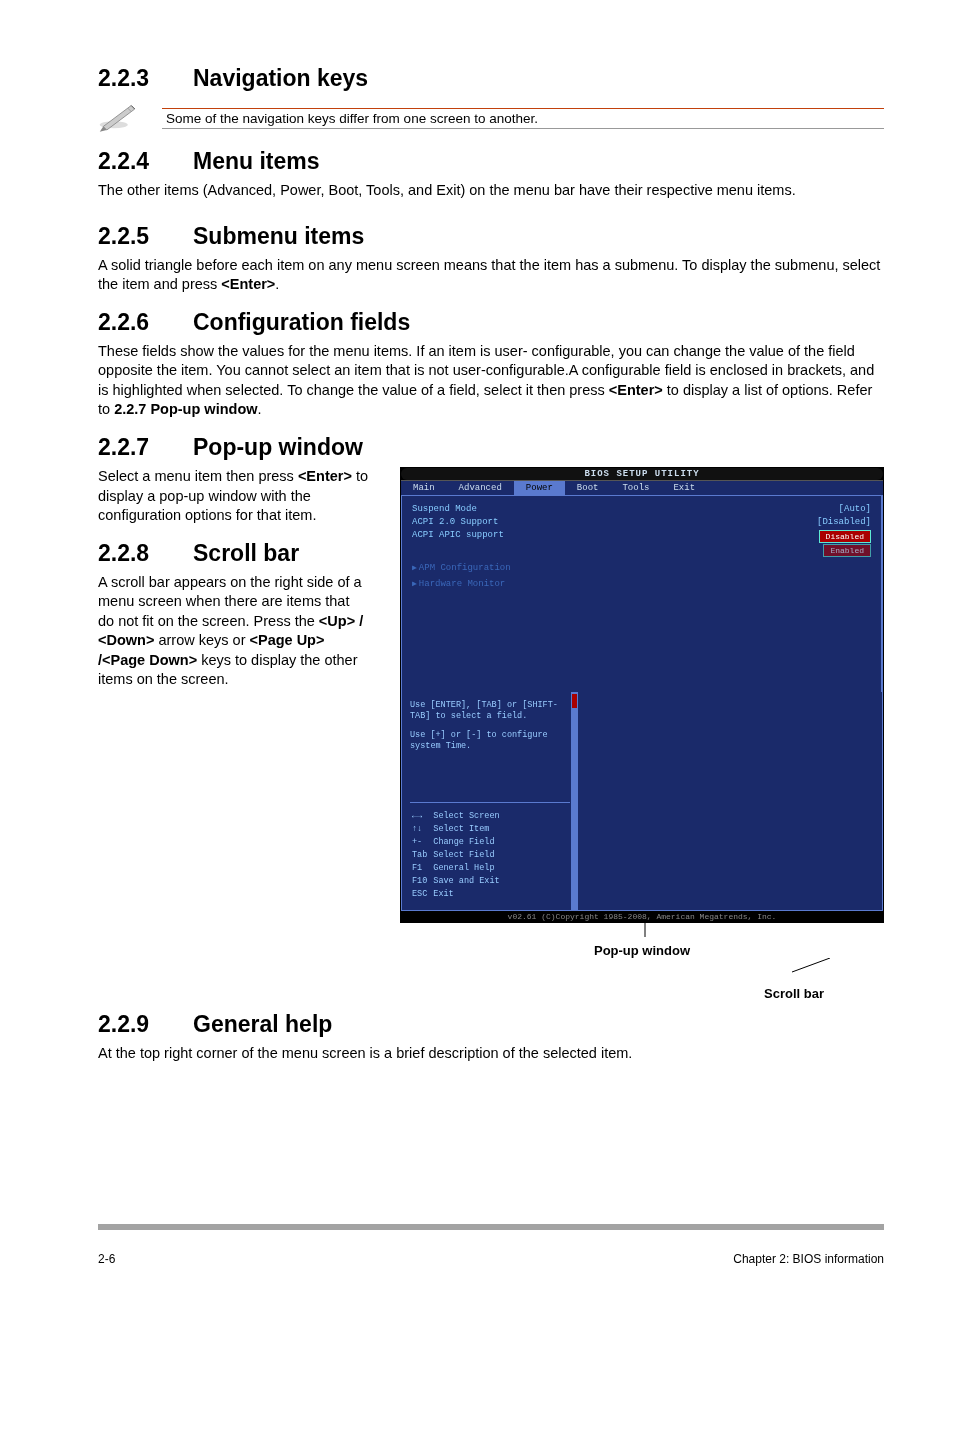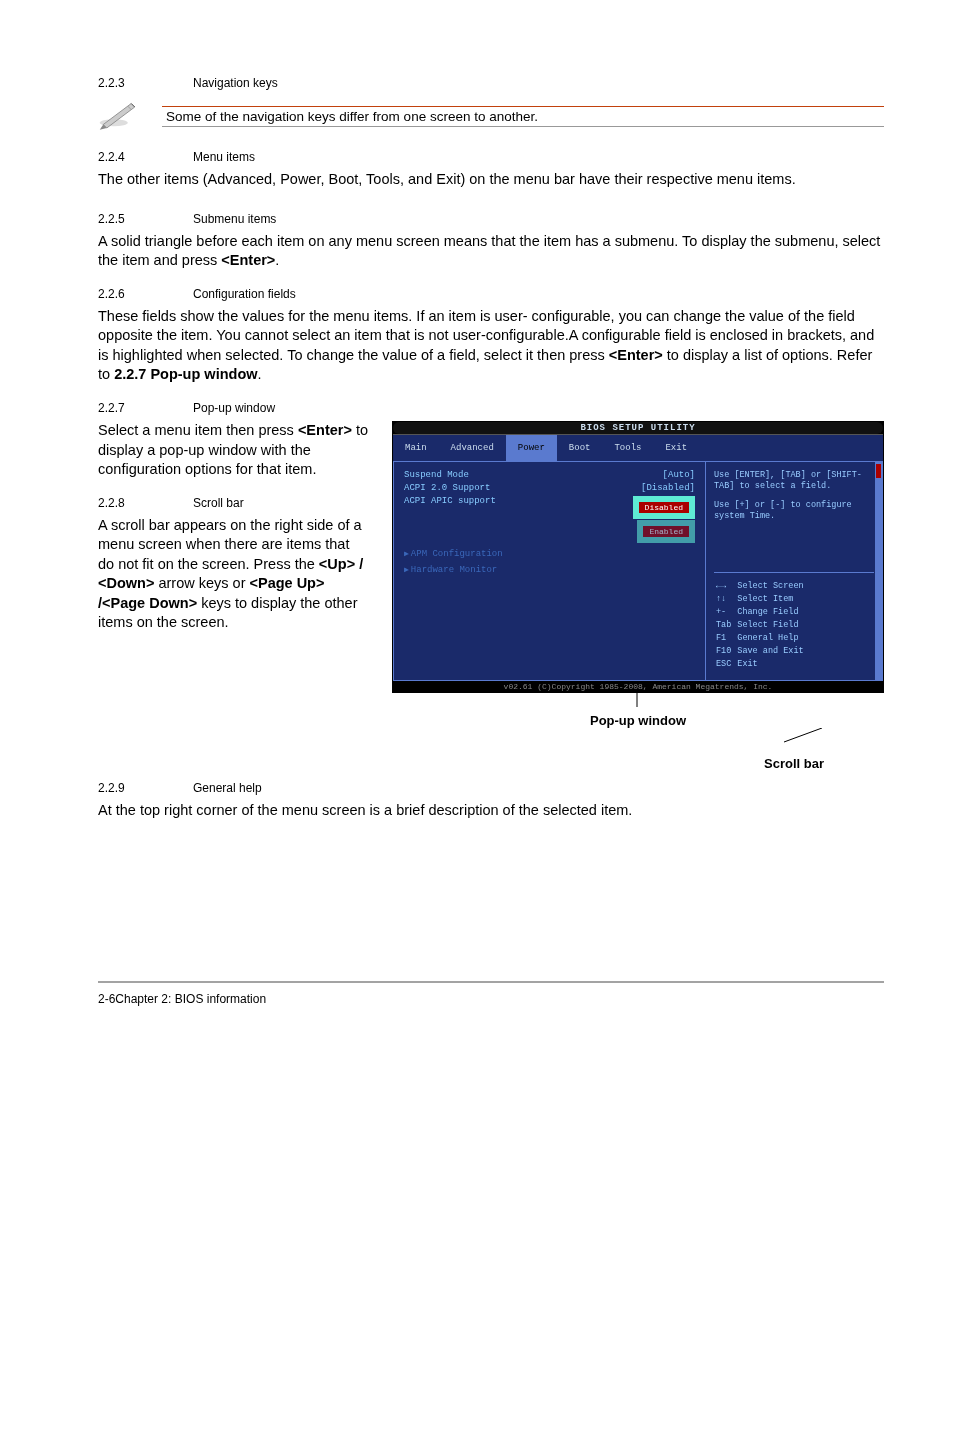--- a/index.html
+++ b/index.html
@@ -7,23 +7,23 @@
     padding: 0;
     font-family: Arial, Helvetica, sans-serif;
     background: #fff;
     color: #000;
     width: 954px;
   }
   .page {
     padding: 60px 70px 40px 98px;
   }
   h2.section {
-    font-size: 12px;
-    font-weight: normal;
-    margin: 16px 0 6px 0;
+    font-size: 23px;
+    font-weight: bold;
+    margin: 5px 0 6px 0;
   }
   h2.section .num {
     display: inline-block;
     width: 95px;
   }
   p.body {
     font-size: 14.5px;
     line-height: 1.35;
     margin: 0 0 14px 0;
   }
@@ -39,21 +39,21 @@
   }
   .note-box {
     flex: 1;
     border-top: 1px solid #c2410c;
     border-bottom: 1px solid #999;
     padding: 2px 4px;
     font-size: 13.5px;
   }
   .two-col {
     display: flex;
-    gap: 24px;
+    gap: 32px;
     align-items: flex-start;
   }
   .left-col {
     flex: 0 0 270px;
   }
   .right-col {
     flex: 1;
   }
   .bios-window {
     border: 1px solid #000;
@@ -72,30 +72,31 @@
     letter-spacing: 1px;
     border-radius: 6px;
   }
   .bios-menubar {
     background: #1a2a6a;
     color: #cde;
     display: flex;
     border-top: 1px solid #555;
   }
   .bios-tab {
-    padding: 8px 12px;
+    padding: 2px 12px;
   }
   .bios-tab.sel {
     background: #5a7acf;
     color: #000;
   }
   .bios-body {
     display: flex;
     background: #1a2a6a;
     border: 1px solid #5a7acf;
+    flex-direction: column;
   }
   .bios-left {
     flex: 1;
     padding: 8px 10px;
     border-right: 1px solid #5a7acf;
     min-height: 180px;
   }
   .bios-right {
     width: 160px;
     padding: 8px 8px;
@@ -108,21 +109,21 @@
     justify-content: space-between;
     margin-bottom: 3px;
   }
   .bios-label { color: #8cf; }
   .bios-val { color: #8cf; }
   .bios-popup {
     background: #a00;
     color: #fff;
     font-size: 8px;
     padding: 1px 6px;
-    border: 6px solid #5eead4;
+    border: 1px solid #5eead4;
     display: inline-block;
     margin-left: 12px;
   }
   .bios-sub {
     color: #3a67b9;
     margin-top: 6px;
   }
   .bios-help-top {
     border-bottom: 1px solid #5a7acf;
     padding-bottom: 50px;
@@ -160,24 +161,25 @@
     margin-top: 4px;
   }
   .callout2 {
     font-weight: bold;
     font-size: 13px;
     text-align: right;
     margin: 12px 60px 0 0;
   }
   .tri { font-size: 8px; color:#3a67b9; margin-right:2px; }
   .footer {
-    border-top: 2px solid #a3a3a3;
-    display: flex;
+    border-top: 6px solid #a3a3a3;
+    display: flex;
+    justify-content: space-between;
     font-size: 12px;
-    padding: 9px 0 0 0;
+    padding: 22px 0 0 0;
     margin-top: 160px;
   }
   .pointer-svg {
     position: relative;
     width: 100%;
     height: 16px;
   }
 </style>
 </head>
 <body>

